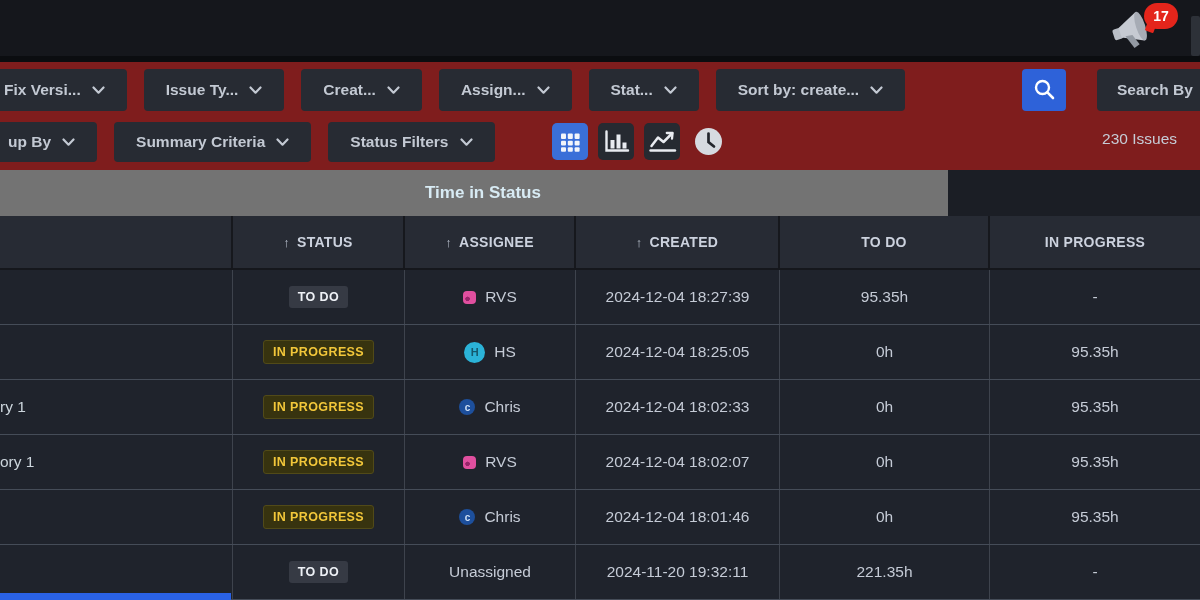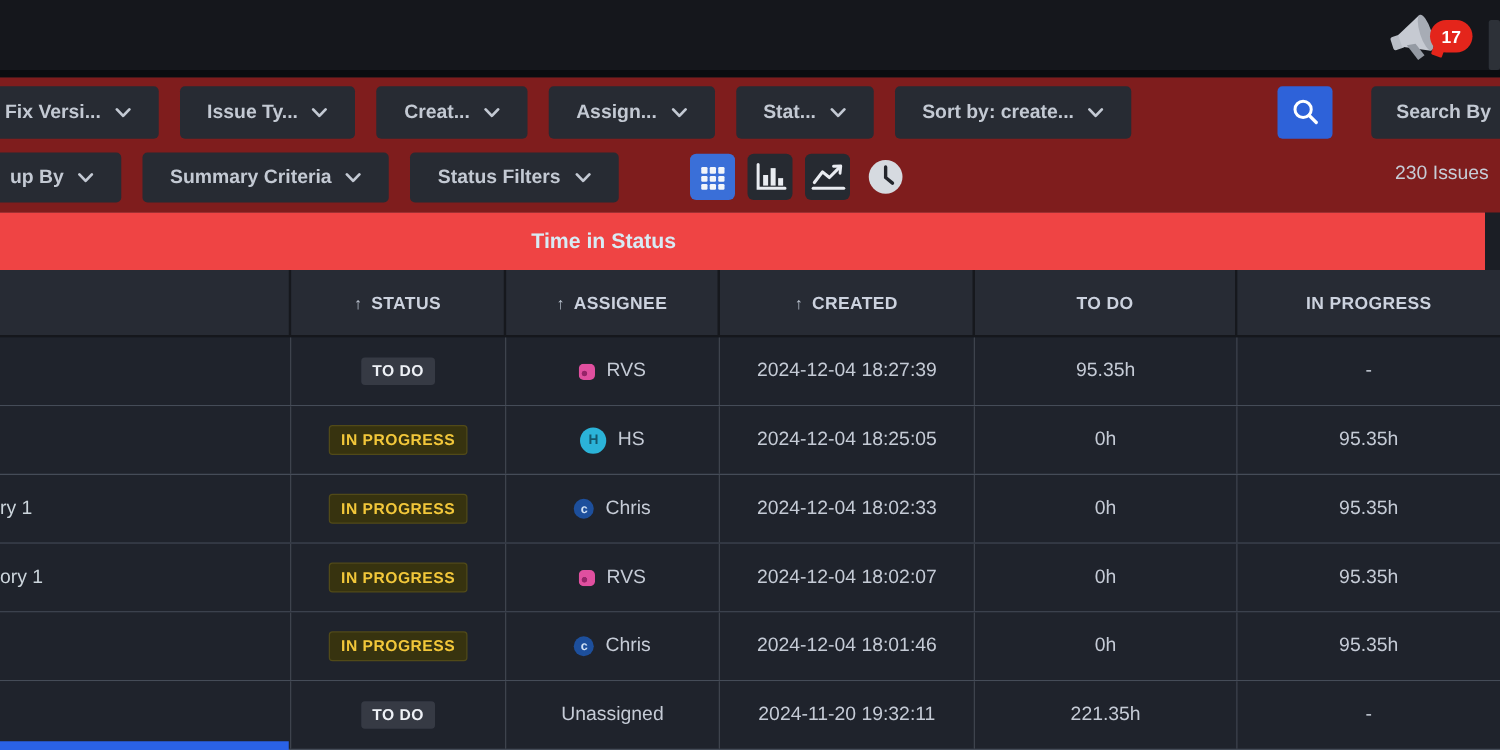--- a/index.html
+++ b/index.html
@@ -8,21 +8,21 @@
     background:#1b1e25;font-family:"Liberation Sans",sans-serif;
     -webkit-font-smoothing:antialiased;
   }
   
   #topbar{position:absolute;top:0;left:0;width:1200px;height:56px;background:#15171c;}
   #topbar-sep{position:absolute;top:56px;left:0;width:1200px;height:6px;background:#0b0d10;}
   #megaphone{position:absolute;left:1106px;top:2px;width:58px;height:52px;cursor:pointer;}
   #notif-badge{
     position:absolute;left:1144px;top:3px;min-width:34px;height:26px;border-radius:13px;
     background:#e4251b;color:#fff;font-weight:700;font-size:14px;line-height:26px;
-    text-align:center;box-sizing:border-box;padding:0 6px;margin-top:13px;
+    text-align:center;box-sizing:border-box;padding:0 6px;
   }
   #notif-badge::after{
     content:"";position:absolute;left:2px;bottom:-3px;width:9px;height:9px;
     background:#e4251b;transform:rotate(20deg);border-radius:1px;
   }
   #vscroll{position:absolute;left:1191px;top:16px;width:9px;height:40px;background:#2d3138;border-radius:2px;}
   
   #toolbar{position:absolute;top:62px;left:0;width:1200px;height:108px;background:#7f1d1d;}
   .frow{position:absolute;display:flex;align-items:center;gap:17px;}
   #filters1{top:6px;left:-18px;height:44px;}
@@ -43,23 +43,23 @@
     background:#272b33;display:flex;align-items:center;gap:11px;padding:0 20px;cursor:pointer;
     color:#c3c9d3;font-weight:700;font-size:15.5px;font-family:inherit;box-sizing:border-box;
   }
   #views{position:absolute;left:552px;top:61px;display:flex;gap:10px;align-items:center;}
   .vbtn{
     width:36px;height:37px;border:none;border-radius:5px;background:#262a31;
     display:flex;align-items:center;justify-content:center;cursor:pointer;padding:0;
   }
   .vbtn.active{background:#3a6fd8;}
   .vbtn.plain{background:transparent;}
-  #issues-count{position:absolute;right:9px;top:68px;color:#c6ccd6;font-size:15.5px;}
+  #issues-count{position:absolute;right:23px;top:68px;color:#c6ccd6;font-size:15.5px;}
   
-  #banner{position:absolute;top:170px;left:0;width:1188px;height:46px;background:#ef4444;}
+  #banner{position:absolute;top:170px;left:0;width:948px;height:46px;background:#737373;}
   #banner .title-wrap{width:966px;height:46px;display:flex;align-items:center;justify-content:center;}
   #banner span{color:#d8ebf4;font-weight:700;font-size:17px;}
   
   #table{position:absolute;top:216px;left:0;width:1200px;bottom:0;}
   #thead{display:flex;height:52px;border-bottom:2px solid #15171c;}
   .th{
     box-sizing:border-box;background:#272b34;border-right:2px solid #16181d;
     display:flex;align-items:center;justify-content:center;gap:7px;
     color:#ccd2de;font-weight:700;font-size:14px;letter-spacing:.3px;cursor:pointer;
   }

